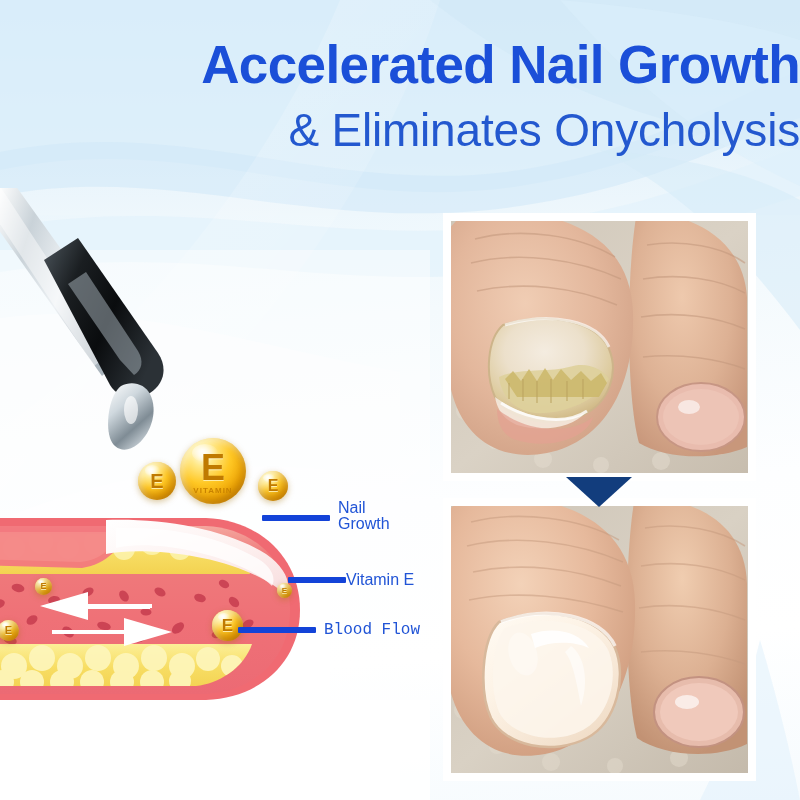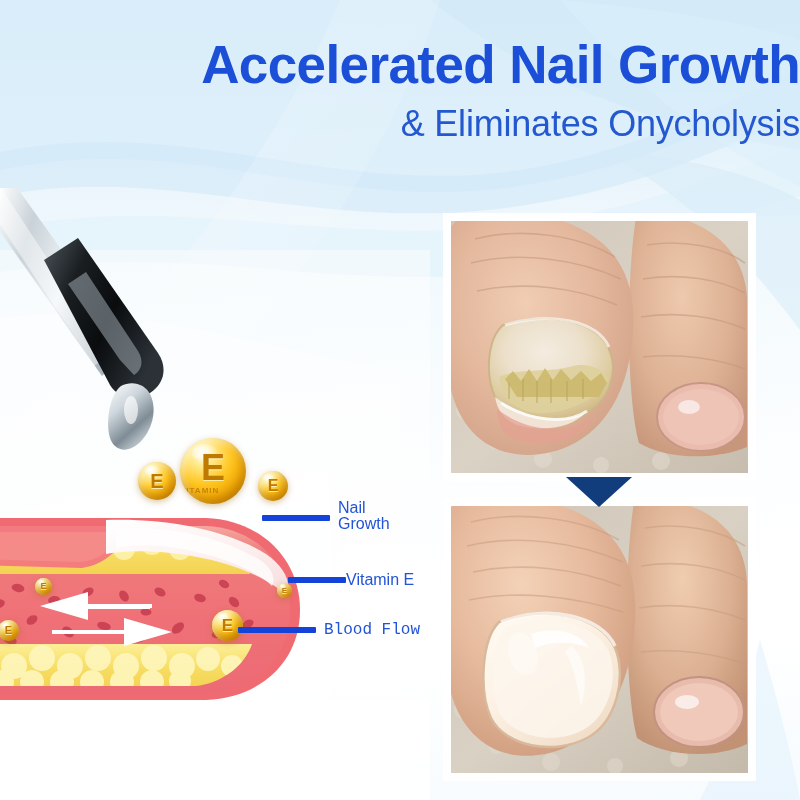--- a/index.html
+++ b/index.html
@@ -29,21 +29,21 @@
   .headline {
     font-size:53px;
     font-weight:bold;
     letter-spacing:-0.6px;
     line-height:1.02;
     color:#1b4fd8;
     white-space:nowrap;
   }
   .subhead {
     margin-top:11px;
-    font-size:36px;
+    font-size:46px;
     font-weight:normal;
     letter-spacing:-0.2px;
     color:#2358cf;
     white-space:nowrap;
   }
 
   
   .brush { position:absolute; left:-18px; top:188px; width:230px; height:290px; z-index:5; }
 
   
@@ -67,21 +67,21 @@
     background:radial-gradient(ellipse at 40% 40%, rgba(255,255,255,.95), rgba(255,255,255,0) 72%);
   }
   .cap .e {
     position:relative; z-index:2;
     font-weight:bold; color:#c07a00;
     text-shadow:0 1px 0 rgba(255,250,210,.75);
     line-height:1;
   }
   .cap .vit {
     position:absolute; z-index:2;
-    bottom:13%; left:0; right:0; text-align:left;
+    bottom:13%; left:0; right:0; text-align:center;
     font-weight:bold; color:#c98300;
     letter-spacing:1px;
   }
 
   
   .anatomy { position:absolute; left:-44px; top:492px; width:360px; height:230px; z-index:4; }
 
   
   .callout { position:absolute; z-index:7; display:flex; align-items:center; }
   .lead-line { height:6px; background:#1343d8; border-radius:1px; flex:none; }

